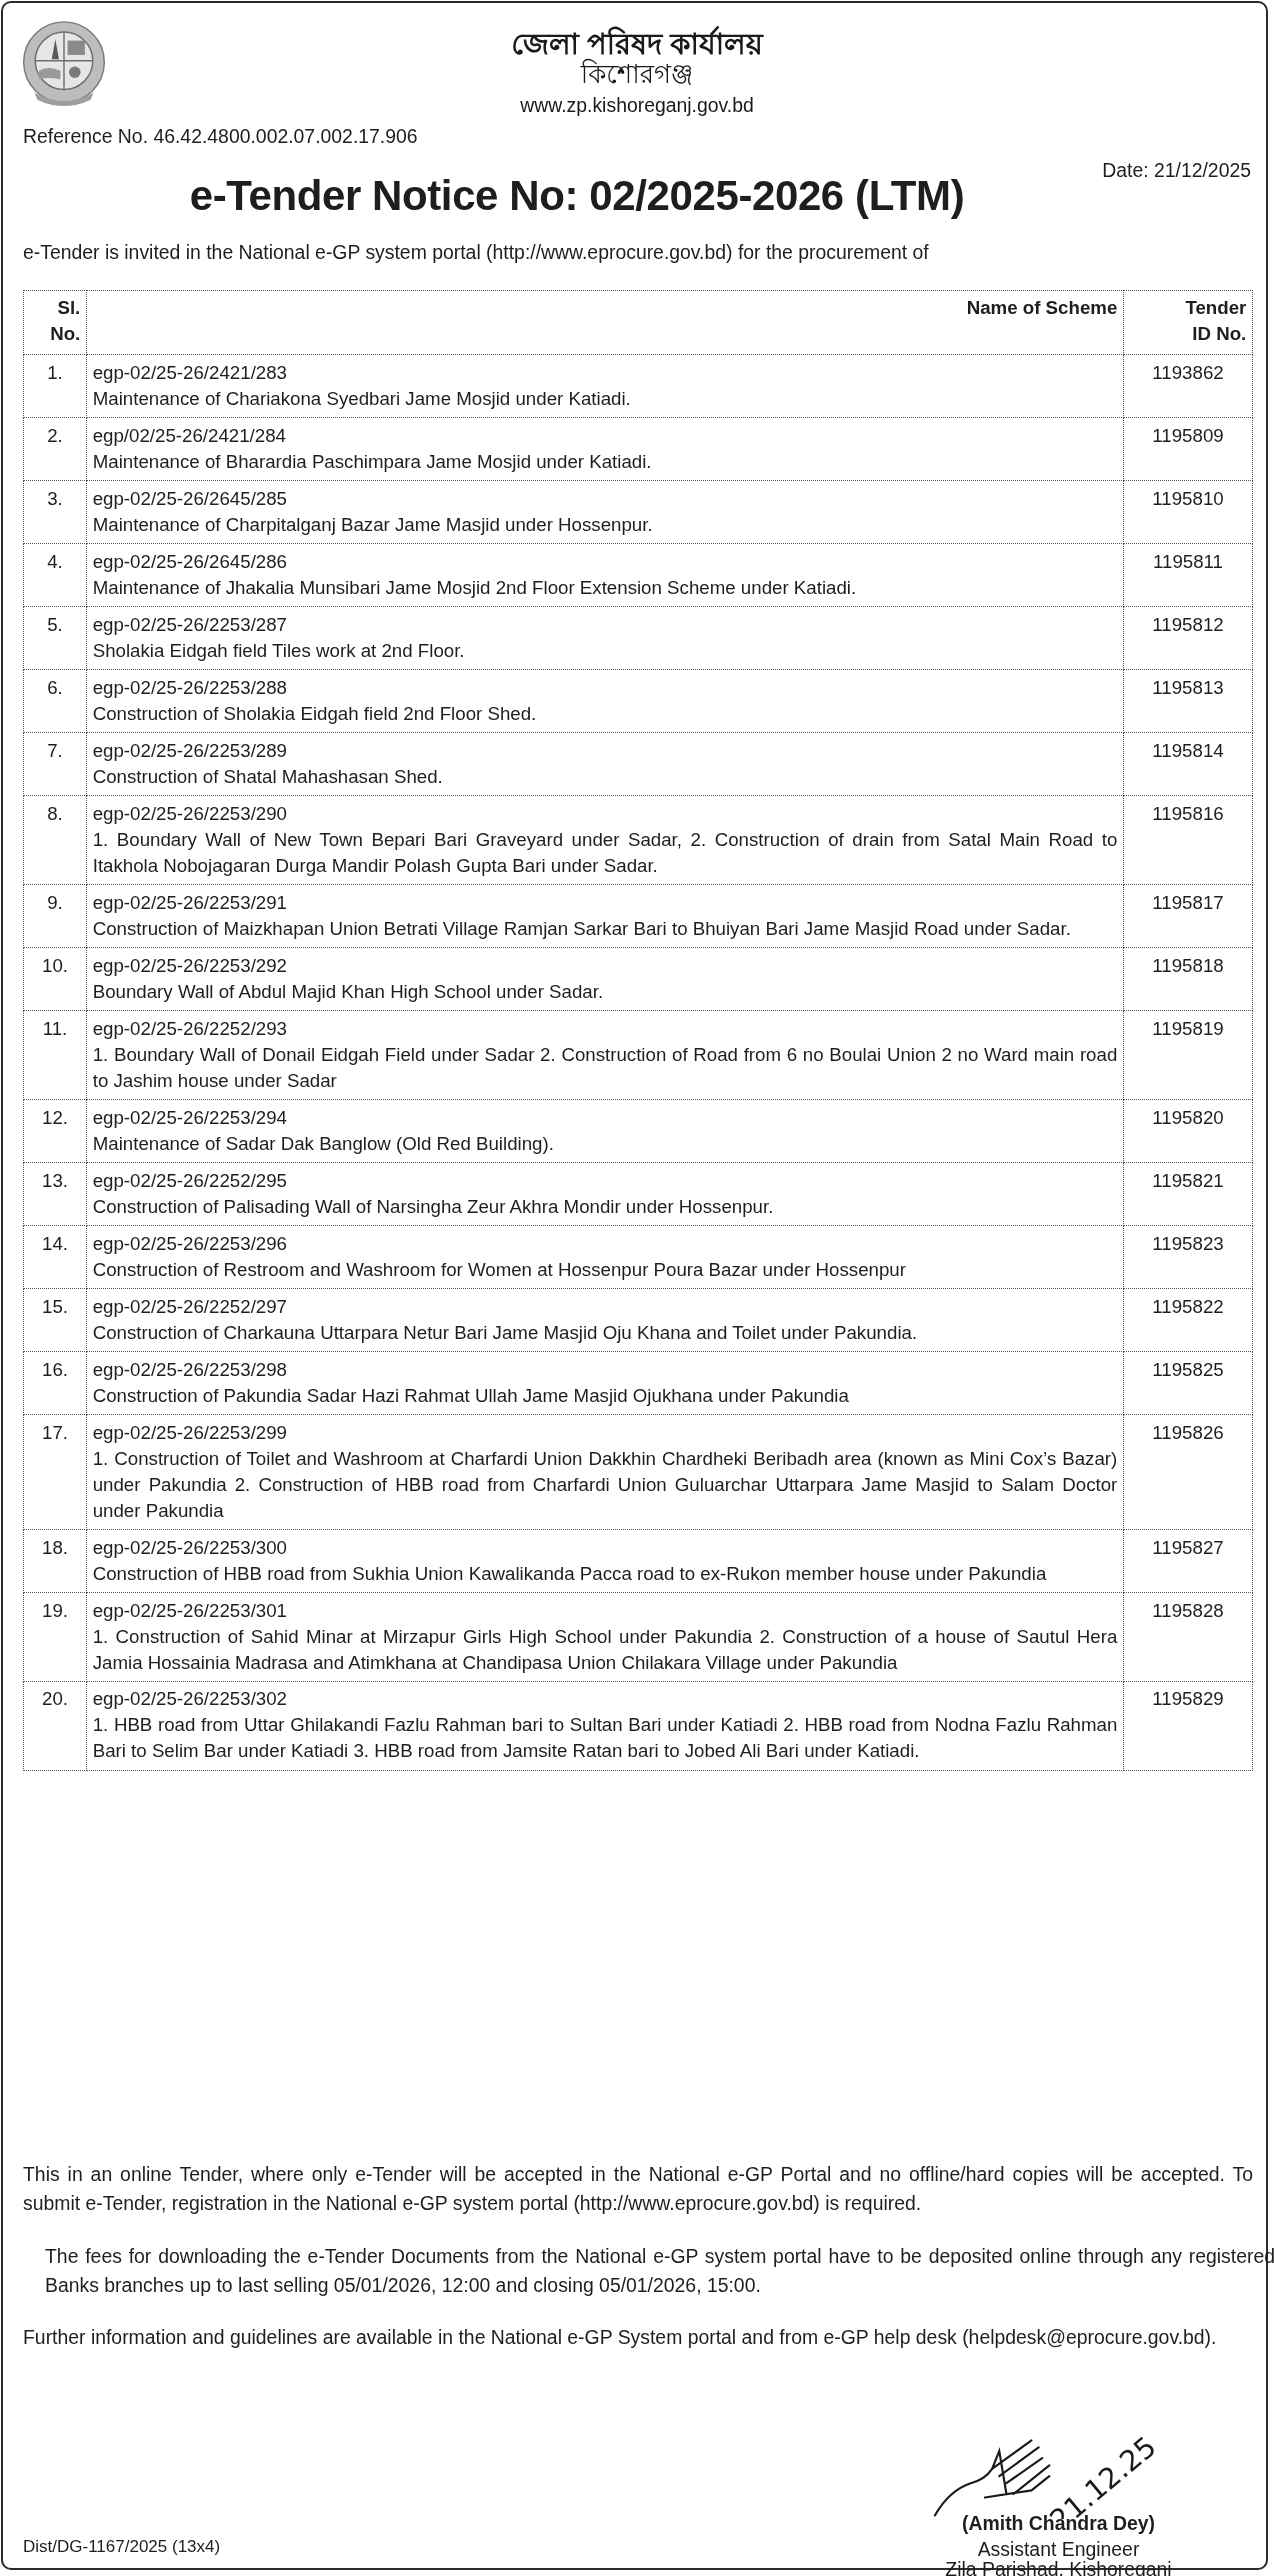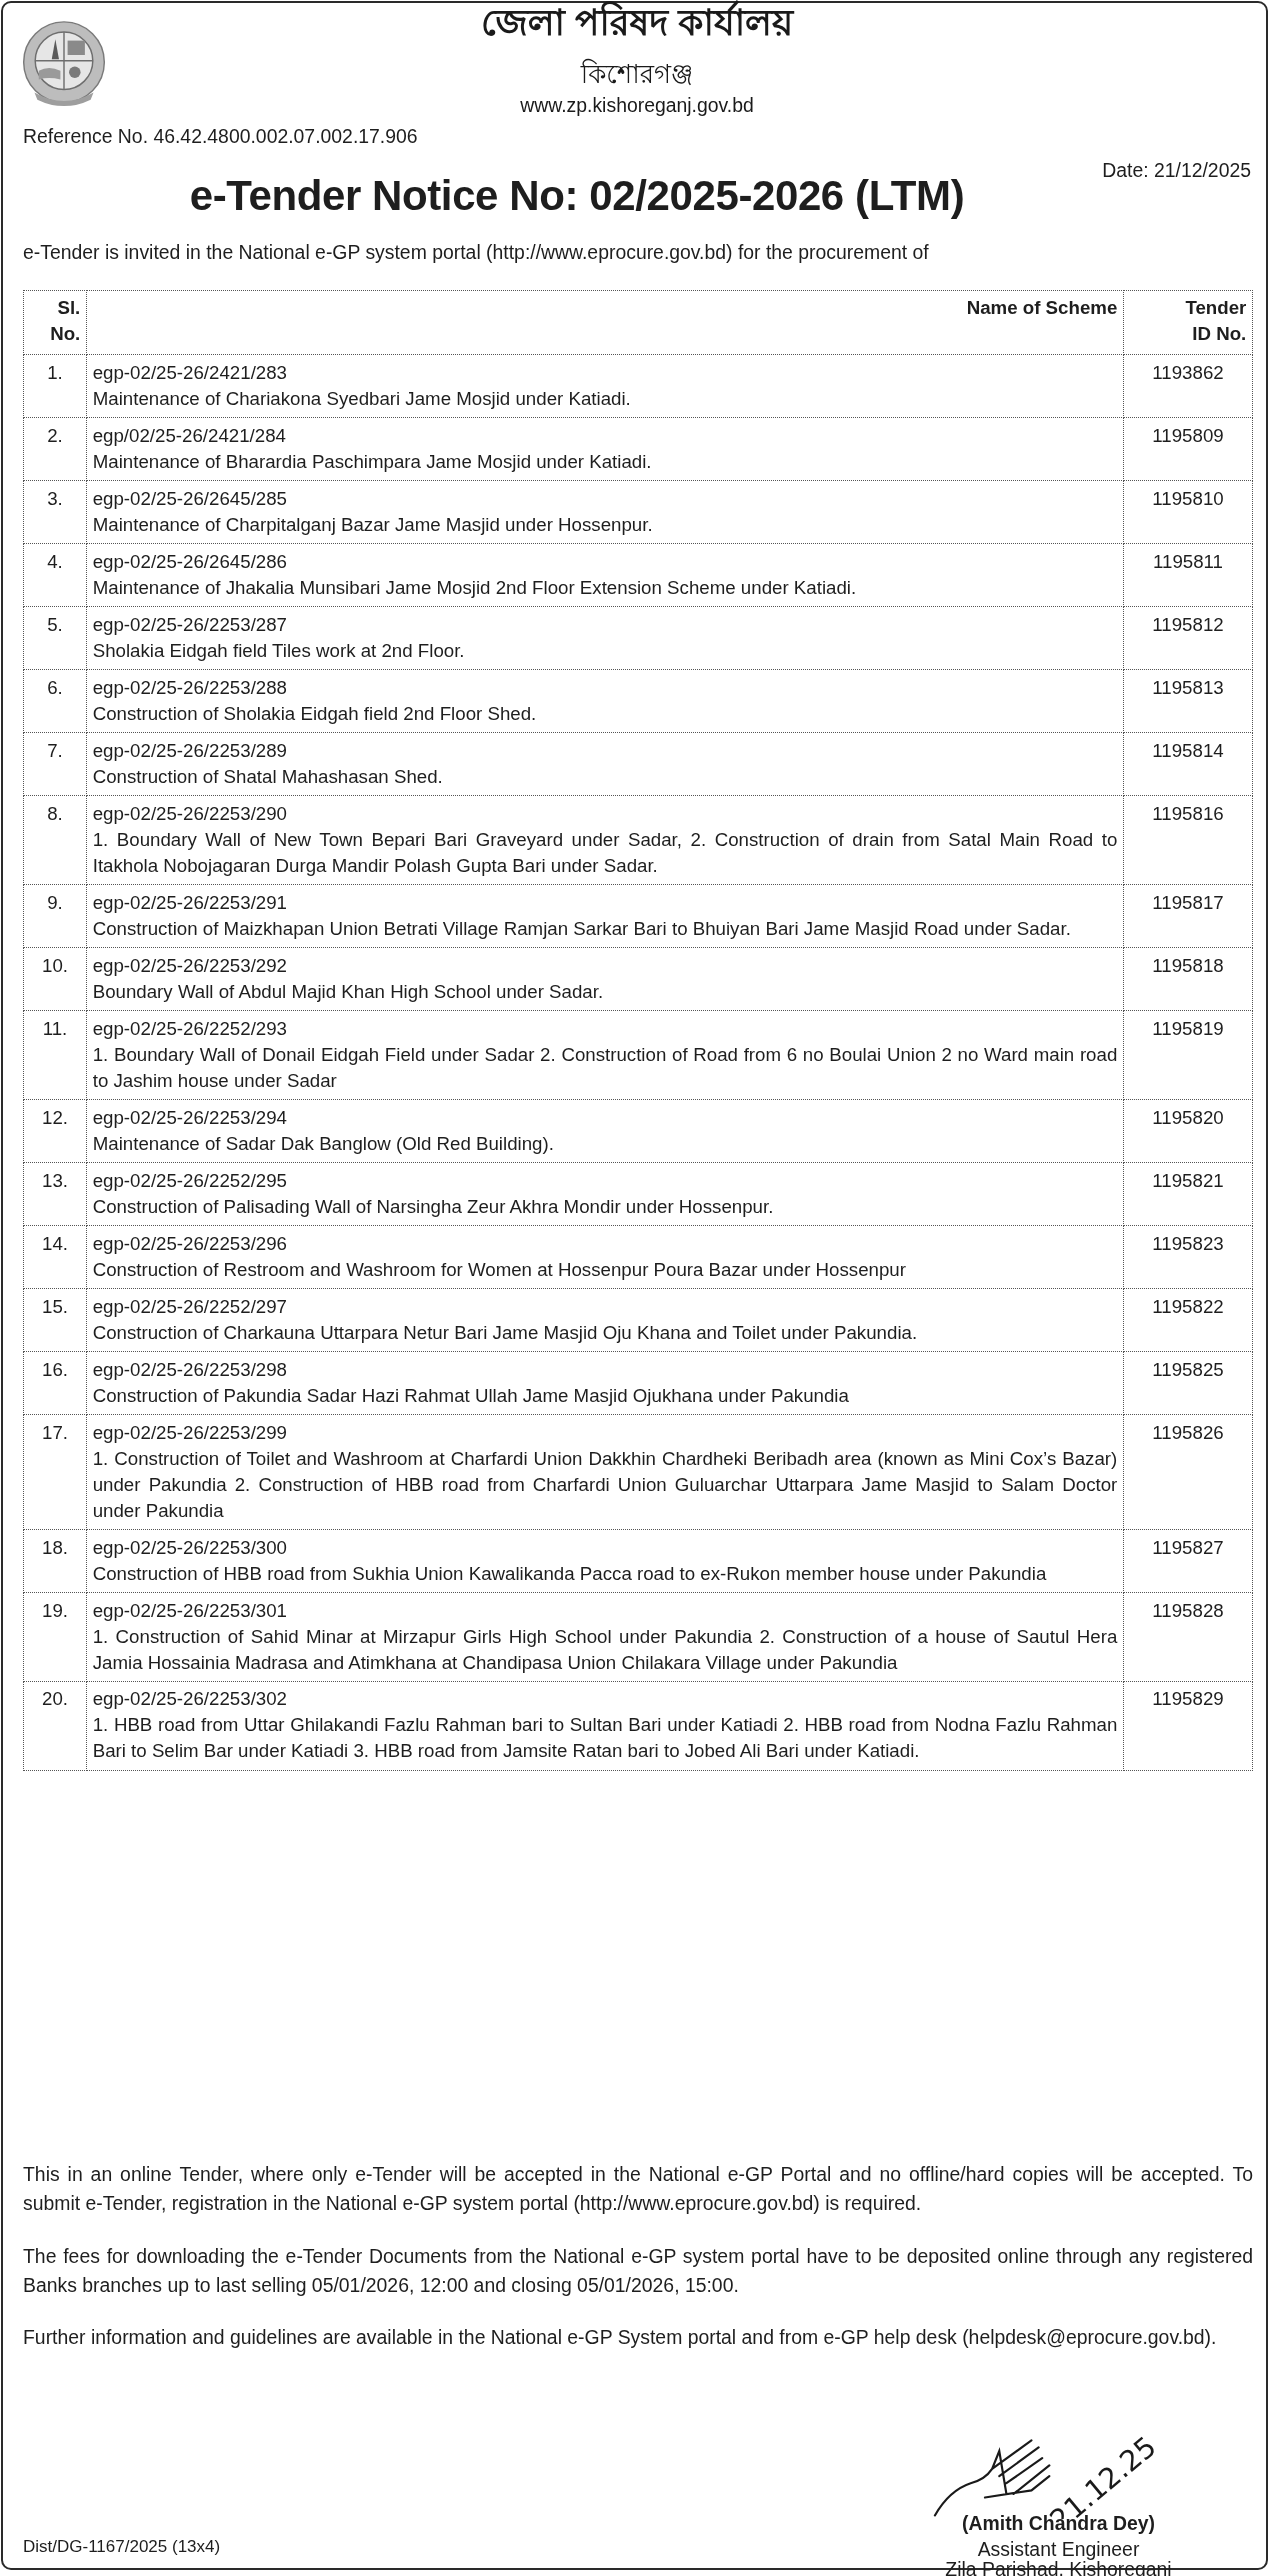--- a/index.html
+++ b/index.html
@@ -10,21 +10,21 @@
   .frame {
     position: absolute; left: 1.4px; top: 1.4px; width: 1267px; height: 2569px;
     border: 2.9px solid #2a2a2a; border-radius: 10px; box-sizing: border-box;
   }
   .logo {
     position: absolute; left: 20px; top: 18.7px; width: 88px; height: 90px;
   }
   .hdr-bn {
     position: absolute; left: 0; width: 1274px; text-align: center; color: #1a1a1a;
   }
-  .hdr-bn.title { top: 0; font-size: 36px; font-weight: bold; line-height: 46px; }
+  .hdr-bn.title { top: 21px; font-size: 29px; font-weight: bold; line-height: 46px; }
   .hdr-bn.sub { top: 57px; font-size: 26px; font-weight: normal; line-height: 34px; }
   .hdr-bn.web { top: 92px; font-size: 19.4px; line-height: 26px; }
   .ref { position: absolute; left: 23px; top: 123px; font-size: 19.4px; line-height: 27px; }
   .date { position: absolute; right: 23px; top: 114px; font-size: 19.4px; line-height: 27px; margin-top: 43px; }
   .main-title {
     position: absolute; left: 0; width: 1154px; top: 168px; text-align: center;
     font-size: 42px; font-weight: bold; line-height: 55px; letter-spacing: -0.4px;
   }
   .intro { position: absolute; left: 23px; top: 238px; font-size: 19.4px; line-height: 29px; }
   table.schemes {
@@ -41,21 +41,21 @@
   td.sl { text-align: center; }
   td.id { text-align: center; }
   td.name { text-align: justify; }
   .code { display: block; }
   .desc { display: block; }
   .para {
     position: absolute; left: 23px; width: 1230px; font-size: 19.4px; line-height: 29px;
     text-align: justify;
   }
   .p1 { top: 2160px; }
-  .p2 { top: 2242px; }
+  .p2 { top: 2242px; margin-left: 22px; }
   .p3 { top: 2323px; }
   .sign {
     position: absolute; left: 906px; top: 2426px; width: 301px; height: 93px;
   }
   .sig-block {
     position: absolute; left: 897px; width: 323px; text-align: center; font-size: 19.4px; line-height: 26px;
   }
   .sig-name { top: 2510px; font-weight: bold; }
   .sig-desig { top: 2536px; }
   .sig-org { top: 2562px; line-height: 14.4px; }

